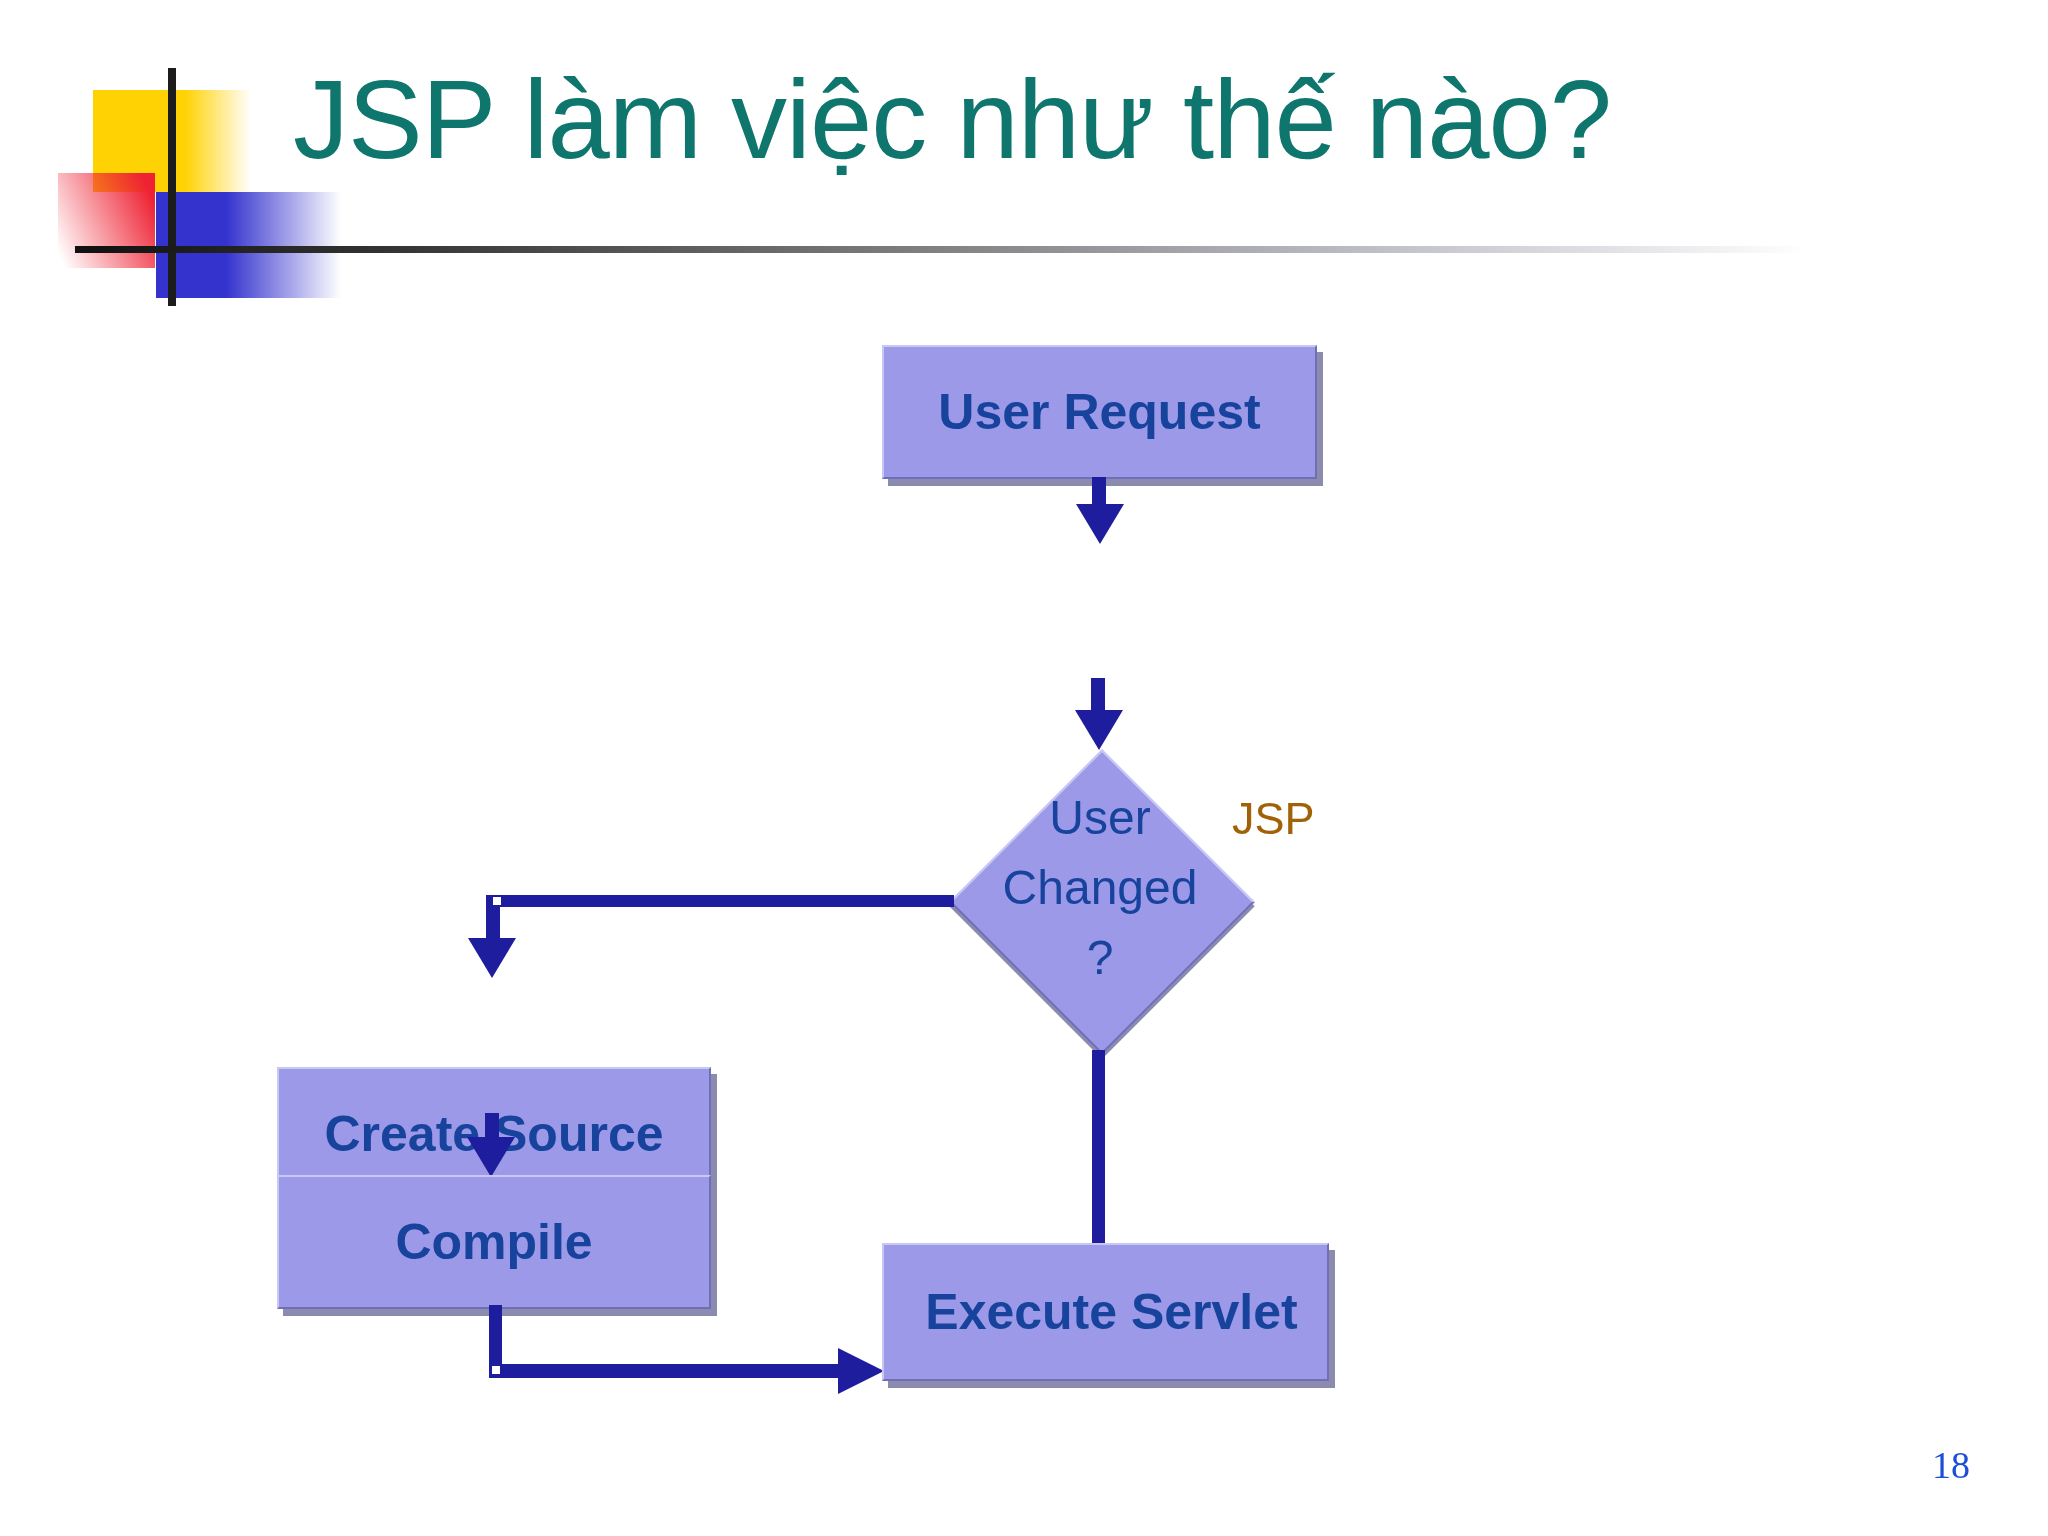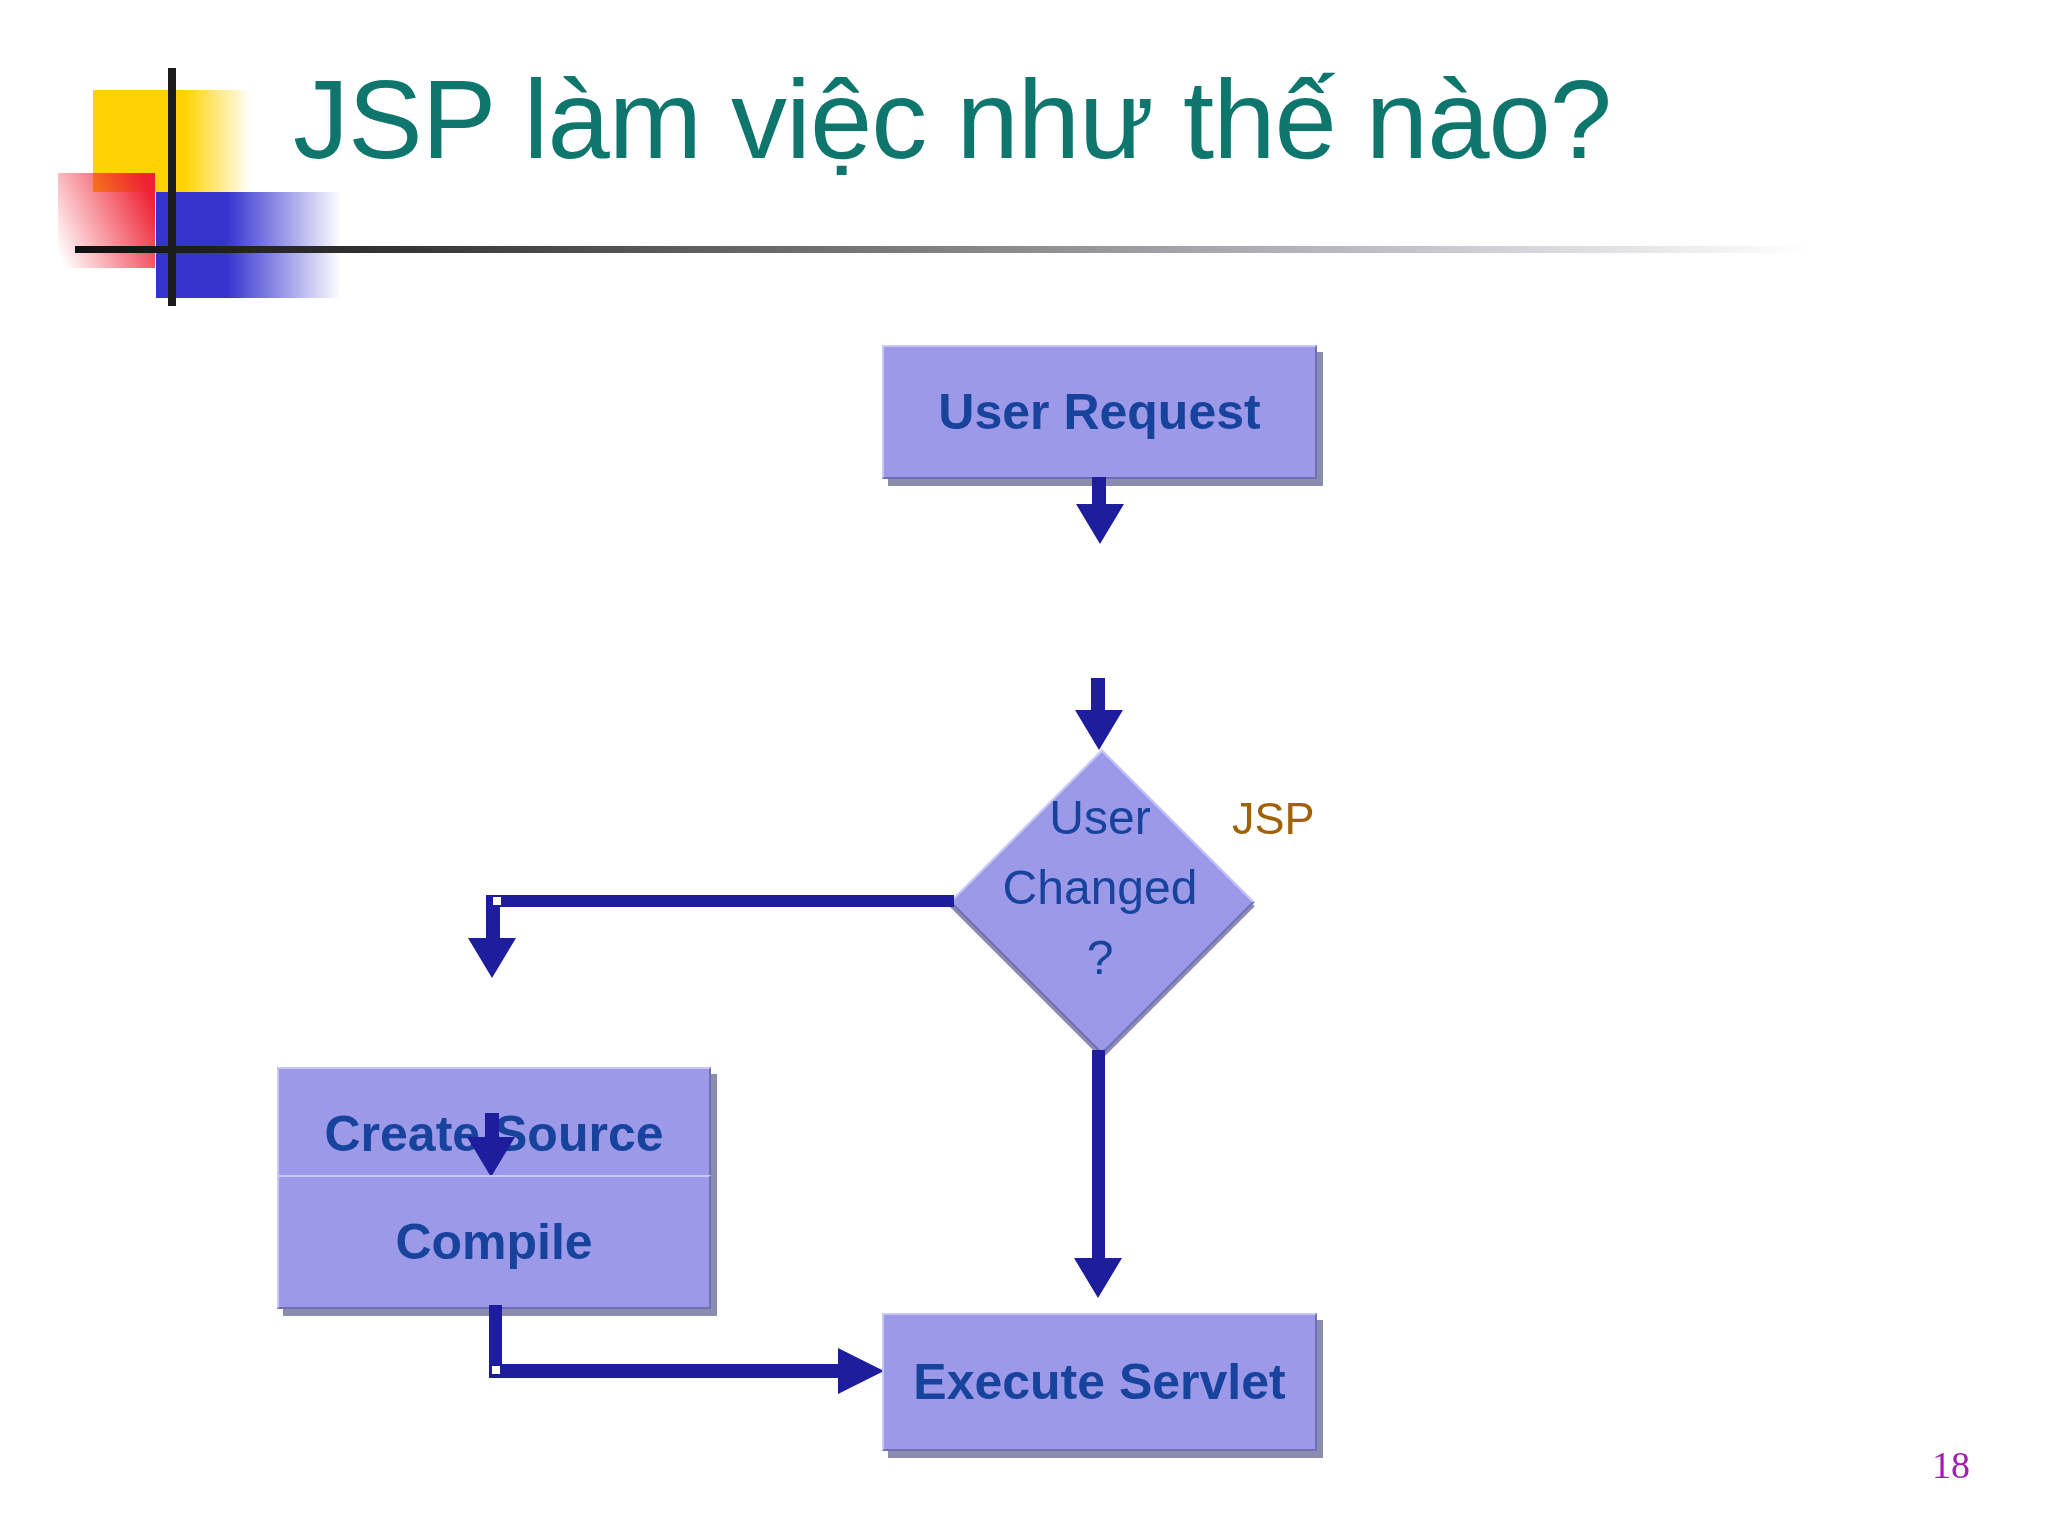--- a/index.html
+++ b/index.html
@@ -36,21 +36,21 @@
     color:#17439C;font-size:48px;line-height:70px;}
   
   .stem{background:#1D1D9E;}
   .head-down{width:0;height:0;border-left:24px solid transparent;
     border-right:24px solid transparent;border-top:40px solid #1D1D9E;}
   .head-right{width:0;height:0;border-top:23px solid transparent;
     border-bottom:23px solid transparent;border-left:46px solid #1D1D9E;}
   .corner-dot{width:8px;height:8px;background:#ffffff;}
   .jsp-label{color:#a16207;font-size:45px;}
   .page-number{left:1932px;top:1443px;font-family:"Liberation Serif","DejaVu Serif",serif;
-    font-size:38px;color:#a21caf;}
+    font-size:38px;color:#1d4ed8;}
 </style>
 </head>
 <body>
 
 <div class="slide">
 
   <div class="abs dec-yellow"></div>
   <div class="abs dec-red"></div>
   <div class="abs dec-blue"></div>
   <div class="abs dec-vline"></div>
@@ -95,19 +95,19 @@
   </div>
 
   <div class="abs stem" style="left:489px;top:1305px;width:13px;height:66px;"></div>
   <div class="abs stem" style="left:489px;top:1364px;width:350px;height:14px;"></div>
   <div class="abs head-right" style="left:838px;top:1348px;"></div>
   <div class="abs corner-dot" style="left:492px;top:1366px;"></div>
 
   <div class="abs stem" style="left:1092px;top:1050px;width:13px;height:210px;"></div>
   <div class="abs head-down" style="left:1074px;top:1258px;"></div>
 
-  <div class="abs node" style="left:882px;top:1313px;width:431px;height:134px;">
+  <div class="abs node" style="left:882px;top:1243px;width:431px;height:134px;padding-left:12px;">
     <span class="node-label">Execute Servlet</span>
   </div>
 
   <div class="abs page-number">18</div>
 
 </div>
 
 </body></html>

